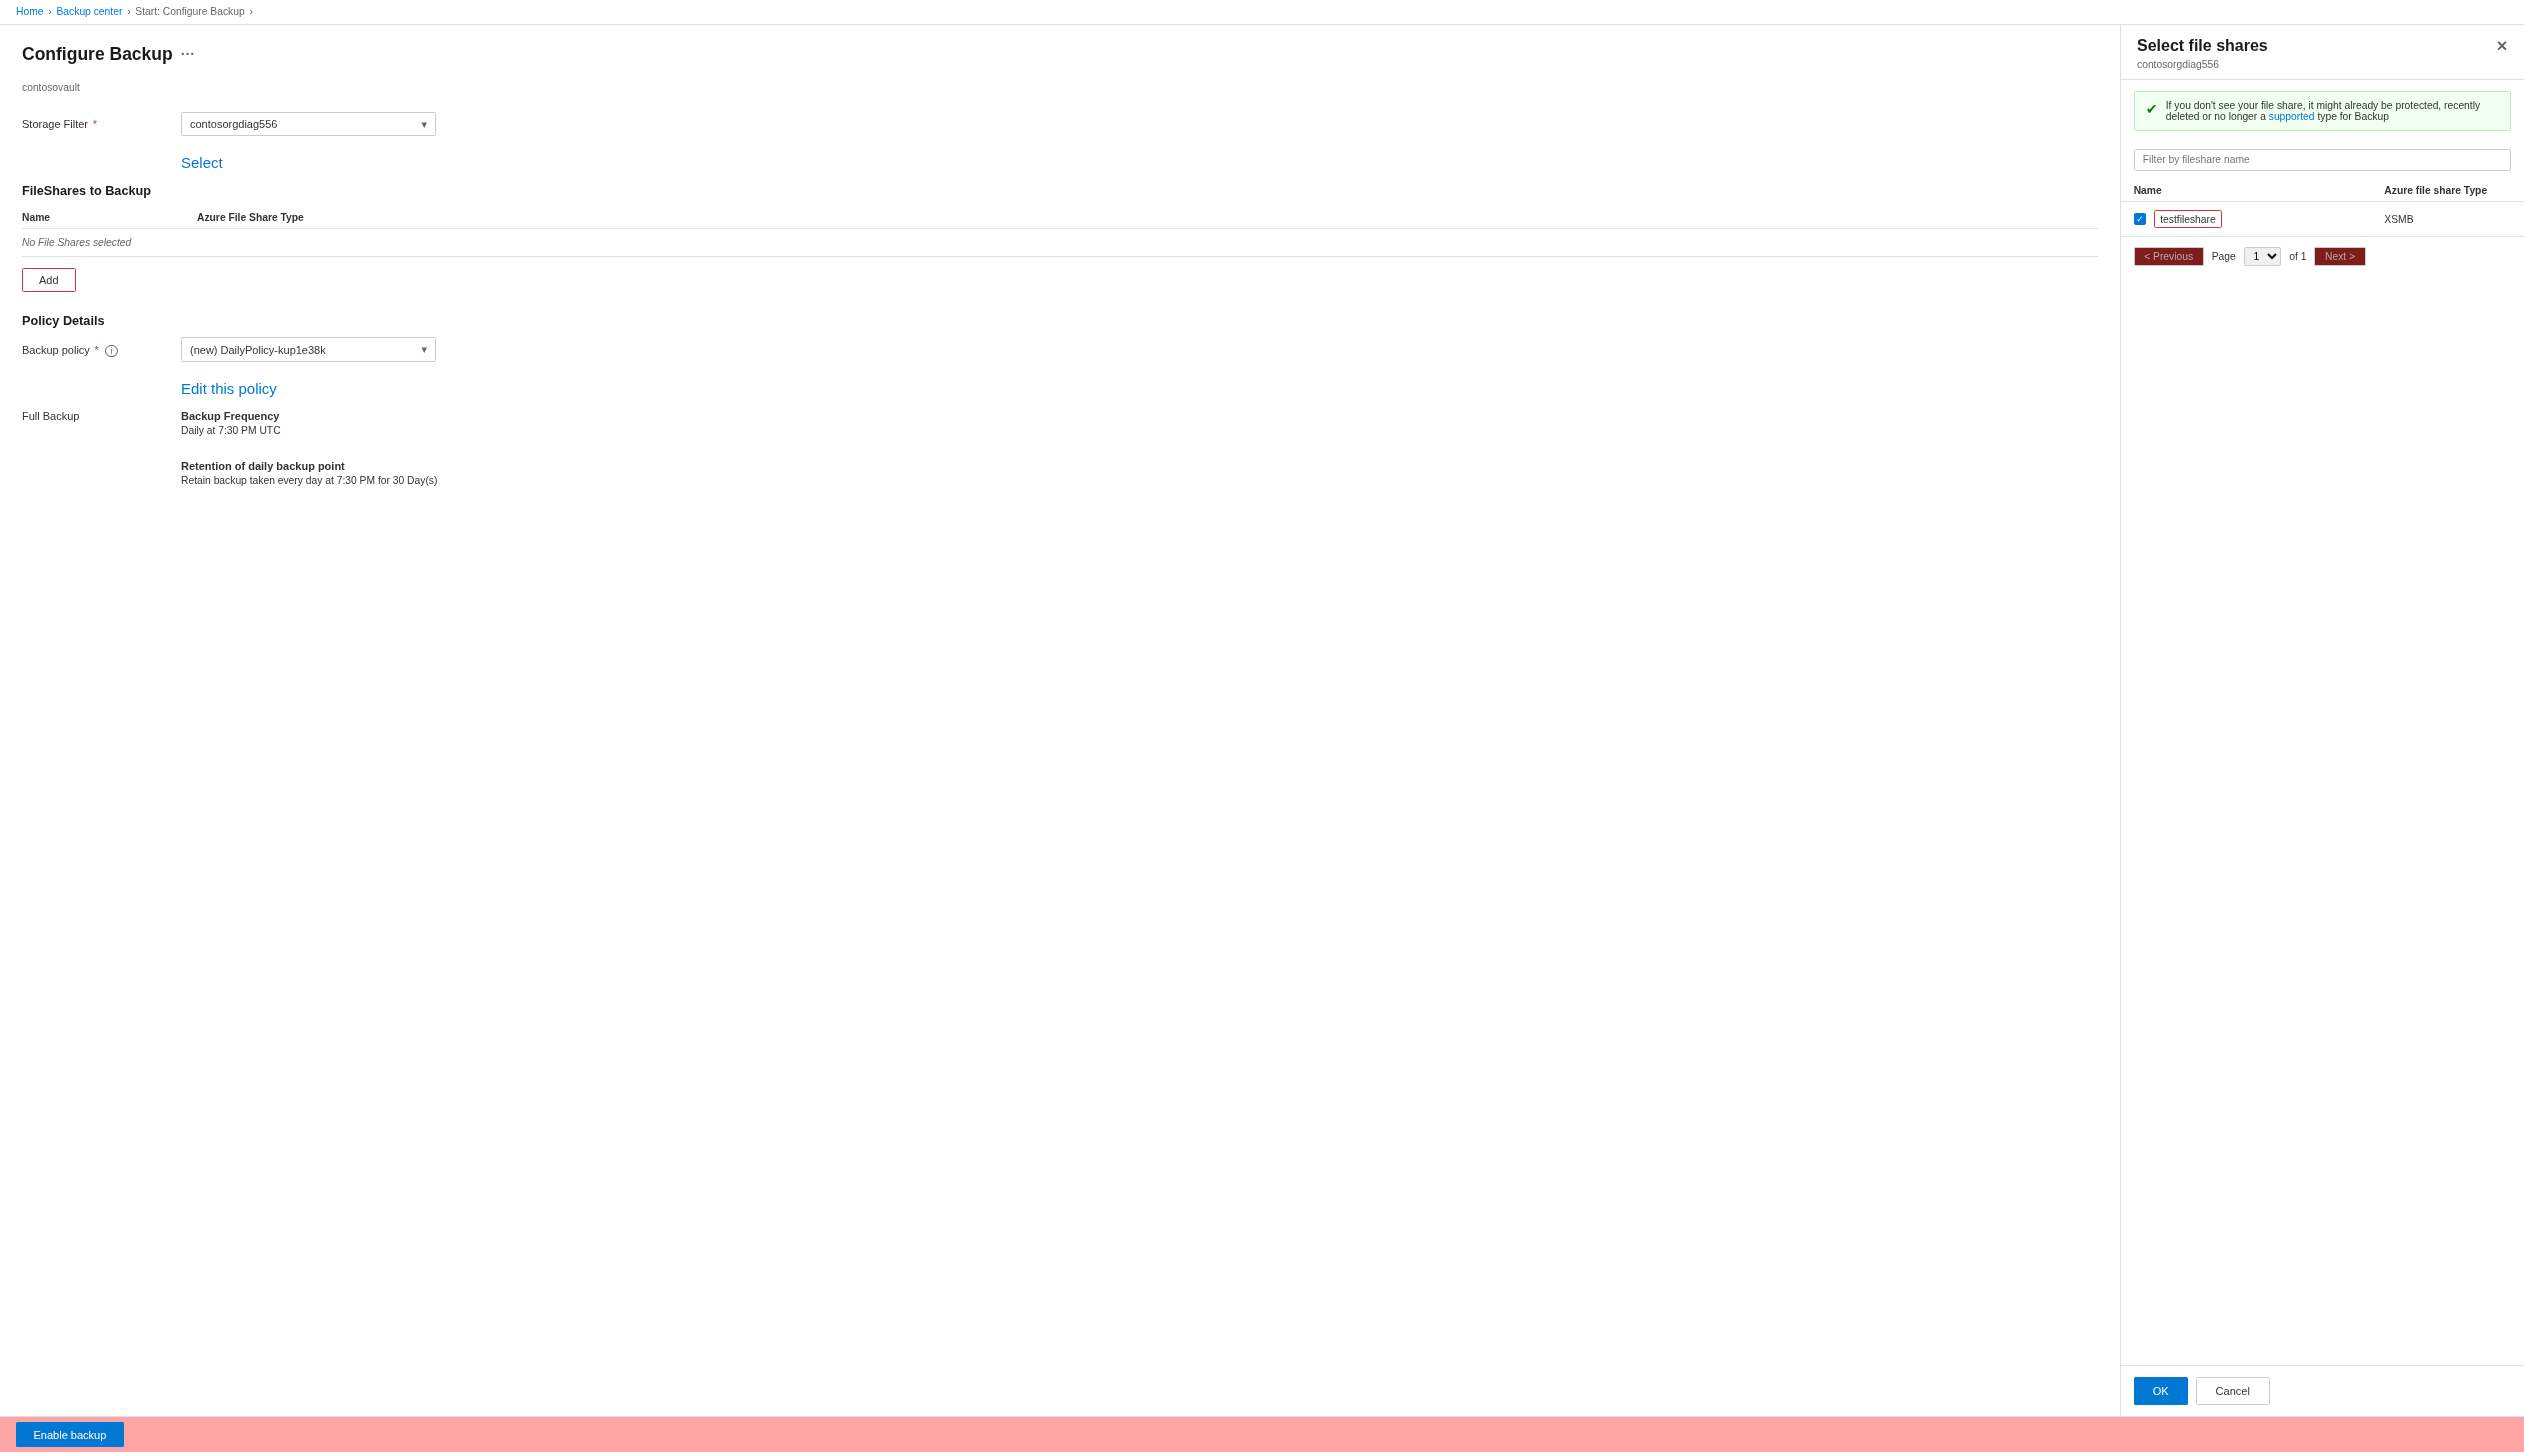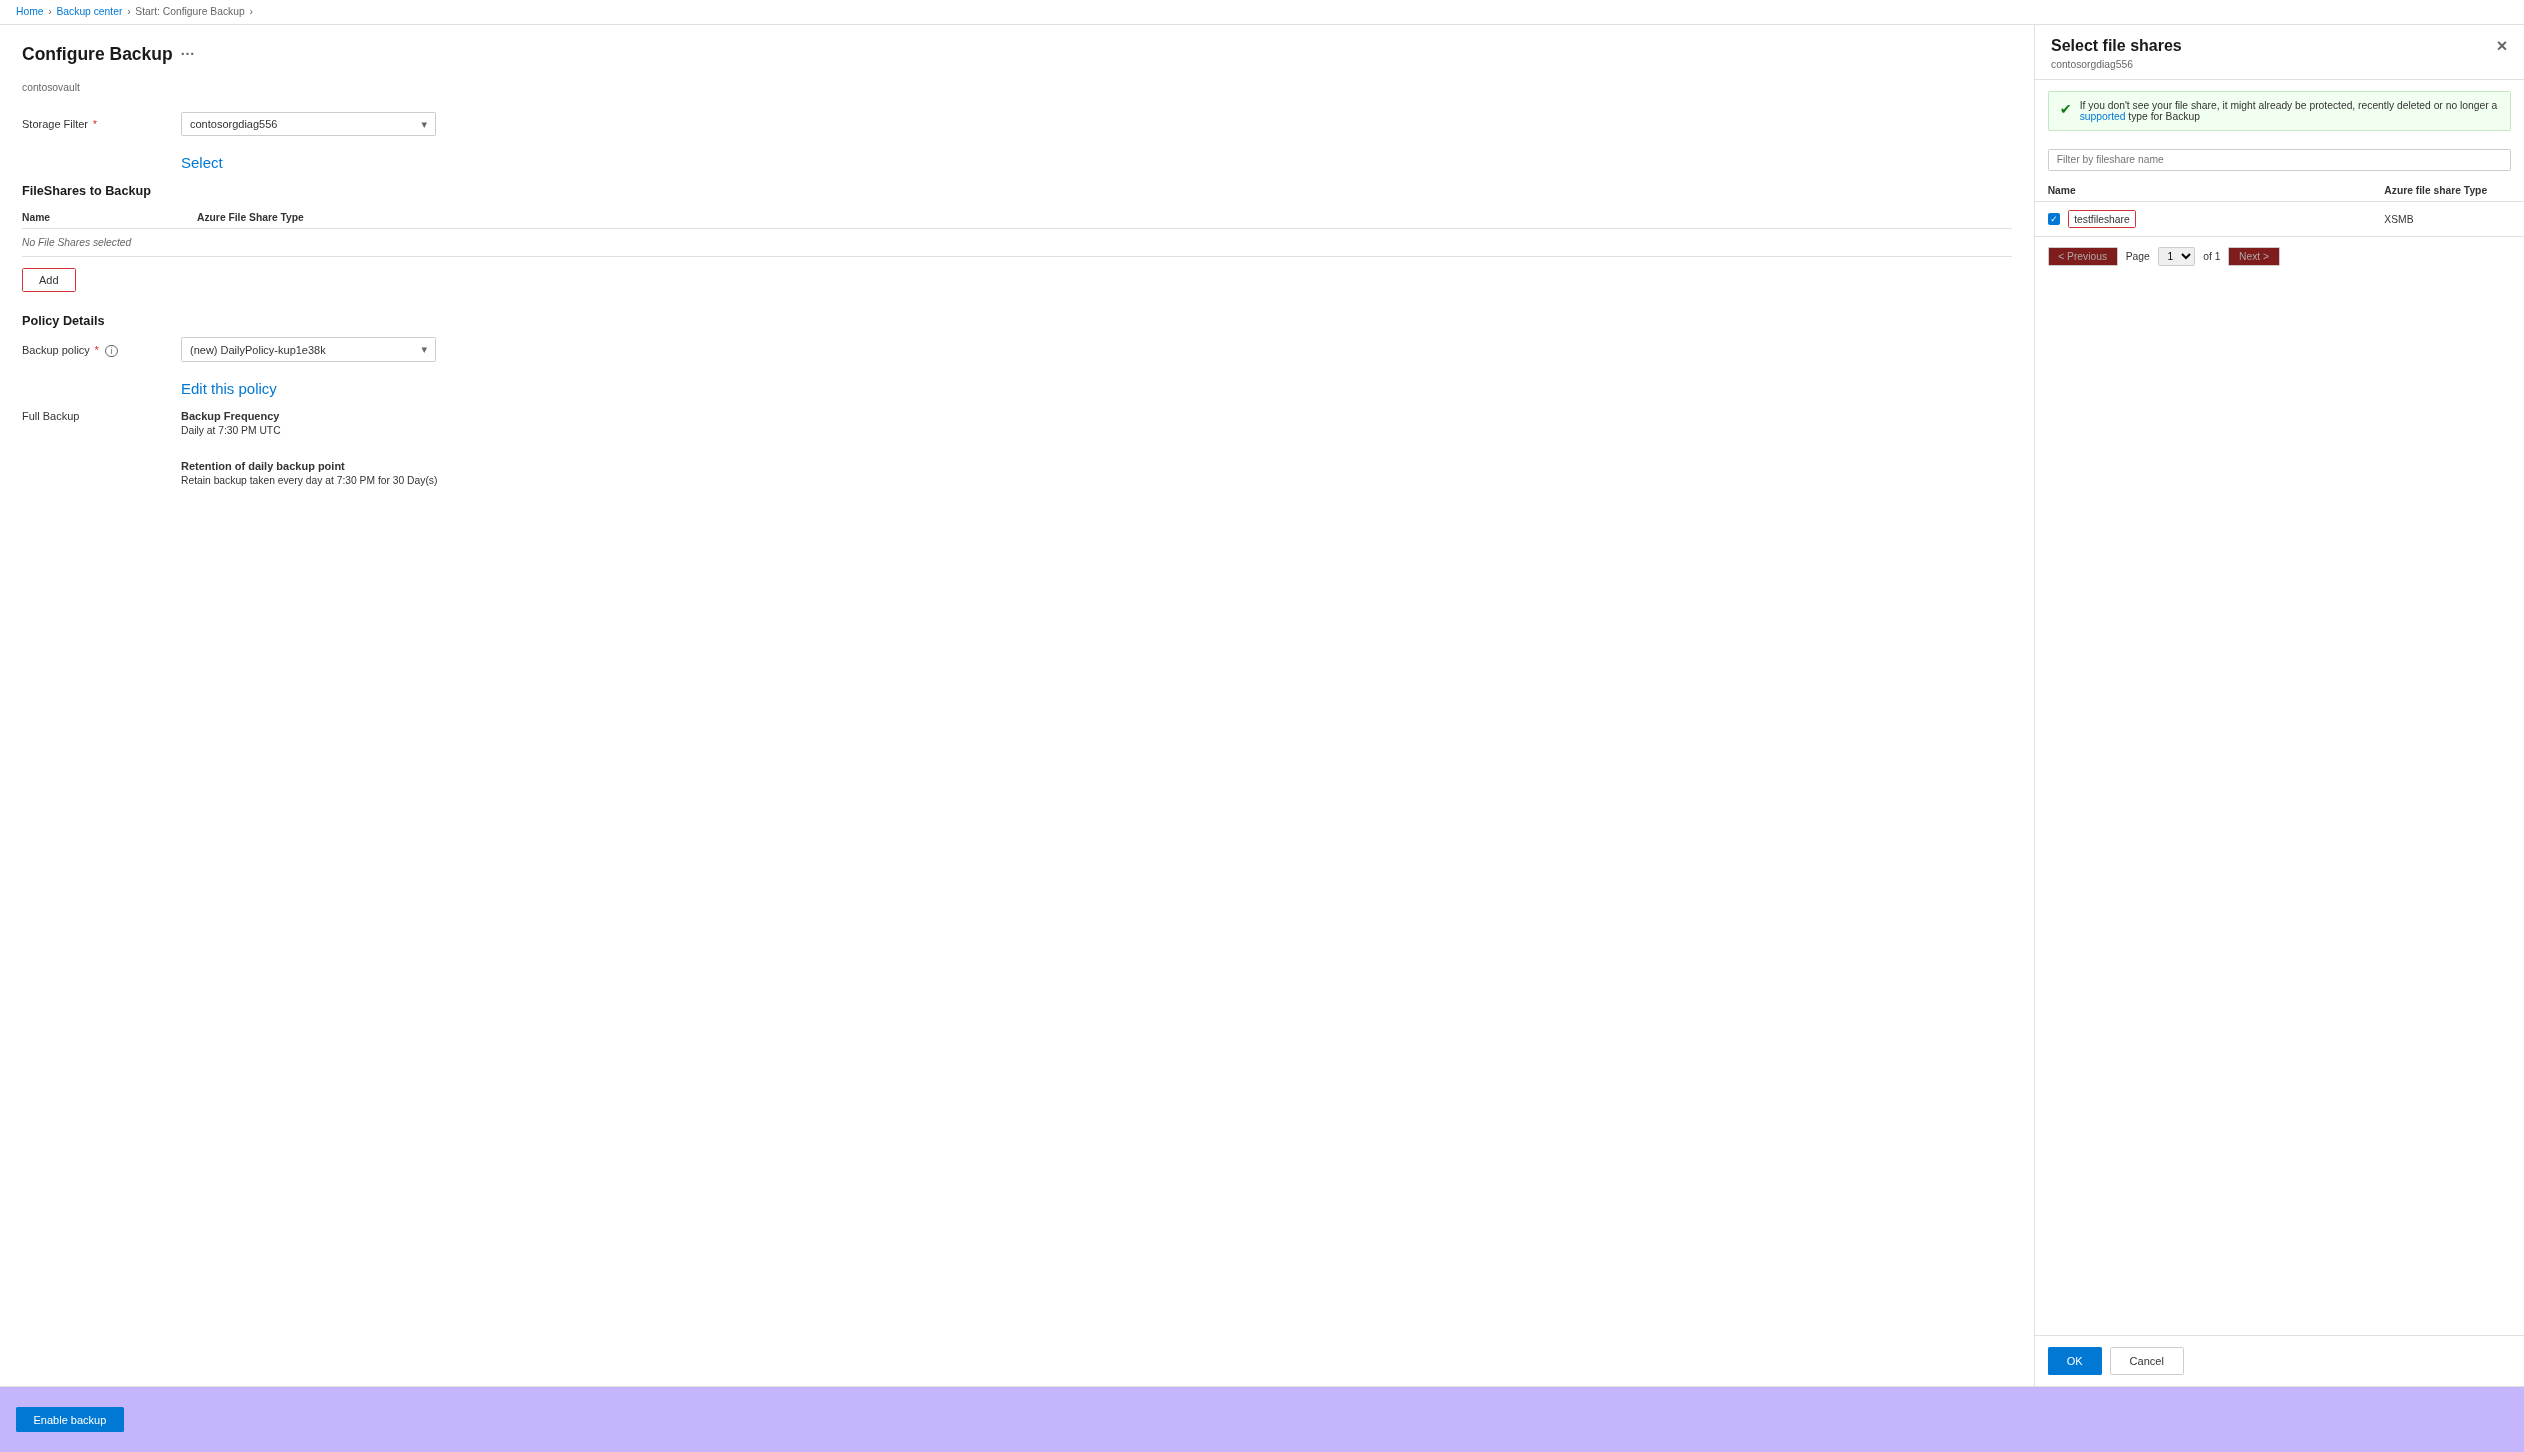--- a/index.html
+++ b/index.html
@@ -196,37 +196,37 @@
       font-size: 11px;
       margin-bottom: 3.2px;
     }
     .retention-value {
       font-size: 10.3px;
       color: #333;
     }
 
     
     .bottom-bar {
-      padding: 20px 16px;
+      padding: 5px 16px;
       border-top: 0.8px solid #e0e0e0;
-      background: #c4b5fd;
+      background: #fca5a5;
     }
     .enable-btn {
       padding: 6.4px 17.5px;
       background: #0078d4;
       color: #fff;
       border: none;
       border-radius: 1.6px;
       font-size: 11px;
       cursor: pointer;
     }
 
     
     .right-panel {
-      width: 490px;
+      width: 404px;
       border-left: 0.8px solid #e0e0e0;
       display: flex;
       flex-direction: column;
       background: #fff;
     }
 
     .side-panel-header {
       padding: 12.7px 16px 9.5px;
       border-bottom: 0.8px solid #e0e0e0;
     }

